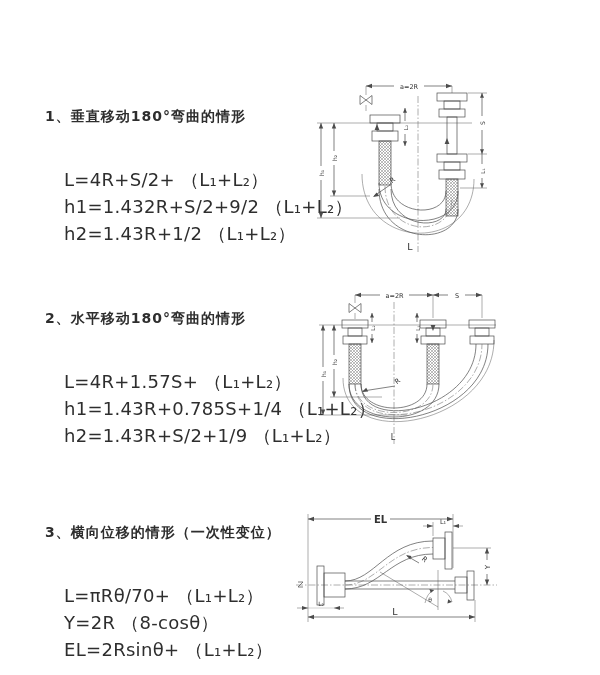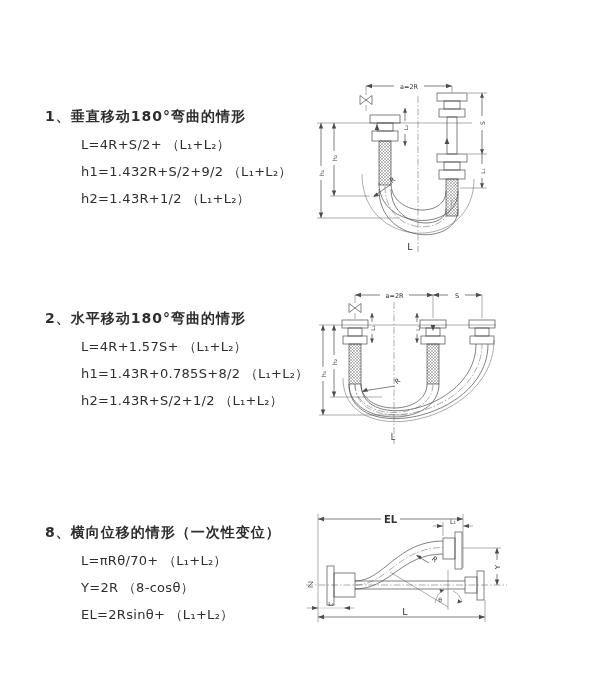--- a/index.html
+++ b/index.html
@@ -1,21 +1,21 @@
 <!DOCTYPE html>
 <html><head>
 <meta charset="utf-8">
 <style>
   html,body{margin:0;padding:0;background:#fff;}
   .canvas{position:relative;width:600px;height:675px;background:#ffffff;overflow:hidden;
           font-family:"DejaVu Sans","Liberation Sans",sans-serif;color:#2e2e2e;}
   .doc-title{position:absolute;left:34px;top:24px;font-size:14px;font-weight:700;letter-spacing:1px;}
   .section{position:absolute;left:45px;width:280px;}
   .sec-head{position:absolute;left:0;top:0;font-size:14px;font-weight:700;letter-spacing:1px;white-space:nowrap;}
-  .formula{position:absolute;left:36px;font-size:13px;font-weight:400;white-space:nowrap;letter-spacing:.3px;}
+  .formula{position:absolute;left:19px;font-size:18px;font-weight:400;white-space:nowrap;letter-spacing:.3px;margin-top:32px;}
   .f1{top:28px}.f2{top:55px}.f3{top:82px}
   .diag{position:absolute;text-align:center;}
   svg{overflow:visible}
   .ln{stroke:#4c4c4c;stroke-width:.7;fill:none;}
   .thin{stroke:#5a5a5a;stroke-width:.5;fill:none;}
   .cl{stroke:#6a6a6a;stroke-width:.55;fill:none;stroke-dasharray:7 2 1.5 2;}
   .fl{fill:#4c4c4c;stroke:none;}
   .hose{stroke:#4c4c4c;stroke-width:.7;}
   svg text{fill:#333;font-family:"DejaVu Sans","Liberation Sans",sans-serif;}
 </style>
@@ -28,26 +28,26 @@
   <div class="section" style="top:108px">
     <div class="sec-head">1、垂直移动180°弯曲的情形</div>
     <div class="formula f1">L=4R+S/2+ （L₁+L₂）</div>
     <div class="formula f2">h1=1.432R+S/2+9/2 （L₁+L₂）</div>
     <div class="formula f3">h2=1.43R+1/2 （L₁+L₂）</div>
   </div>
 
   <div class="section" style="top:310px">
     <div class="sec-head">2、水平移动180°弯曲的情形</div>
     <div class="formula f1">L=4R+1.57S+ （L₁+L₂）</div>
-    <div class="formula f2">h1=1.43R+0.785S+8/2 （L₁+L₂）</div>
-    <div class="formula f3">h2=1.43R+S/2+1/2 （L₁+L₂）</div>
+    <div class="formula f2">h1=1.43R+0.785S+1/4 （L₁+L₂）</div>
+    <div class="formula f3">h2=1.43R+S/2+1/9 （L₁+L₂）</div>
   </div>
 
   <div class="section" style="top:524px">
-    <div class="sec-head">8、横向位移的情形（一次性变位）</div>
+    <div class="sec-head">3、横向位移的情形（一次性变位）</div>
     <div class="formula f1">L=πRθ/70+ （L₁+L₂）</div>
     <div class="formula f2">Y=2R （8-cosθ）</div>
     <div class="formula f3">EL=2Rsinθ+ （L₁+L₂）</div>
   </div>
 
   <div class="diag" style="left:310px;top:78px">
     <svg width="190" height="180" viewBox="0 0 190 180">
       <defs>
         <pattern id="hatch1" width="3" height="3" patternUnits="userSpaceOnUse">
           <path d="M0,3 L3,0 M0,0 L3,3" stroke="#6f6f6f" stroke-width="0.45"></path>
@@ -244,21 +244,21 @@
       <g>
         <text transform="rotate(-38 87 95)" x="87" y="95" font-size="7" text-anchor="middle">R</text>
         <line class="ln" x1="83" y1="98" x2="51" y2="103"></line>
         <path class="fl" d="M50,104 l6.2,-0.4 l-2,-3.8 z"></path>
       </g>
 
       <text x="81" y="152" font-size="8" text-anchor="middle">L</text>
     </svg>
   </div>
 
-  <div class="diag" style="left:302px;top:502px">
+  <div class="diag" style="left:292px;top:502px">
     <svg width="212" height="128" viewBox="0 0 212 128">
 
       <line class="thin" x1="16" y1="12" x2="16" y2="120"></line>
 
       <g>
         <line class="ln" x1="16" y1="17" x2="79" y2="17"></line>
           <line class="ln" x1="98" y1="17" x2="161" y2="17"></line>
         <path class="fl" d="M16,17 l6,-2.2 l0,4.4 z"></path>
           <path class="fl" d="M161,17 l-6,-2.2 l0,4.4 z"></path>
         <text x="88.5" y="20.5" font-size="10" font-weight="600" text-anchor="middle">EL</text>

